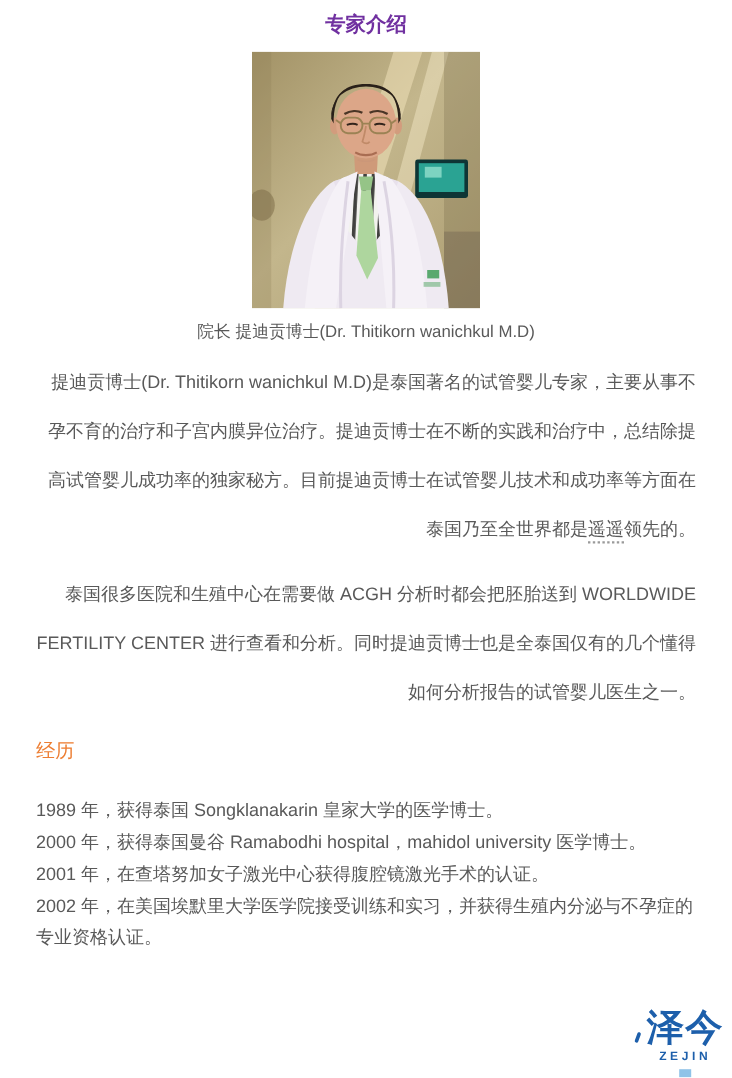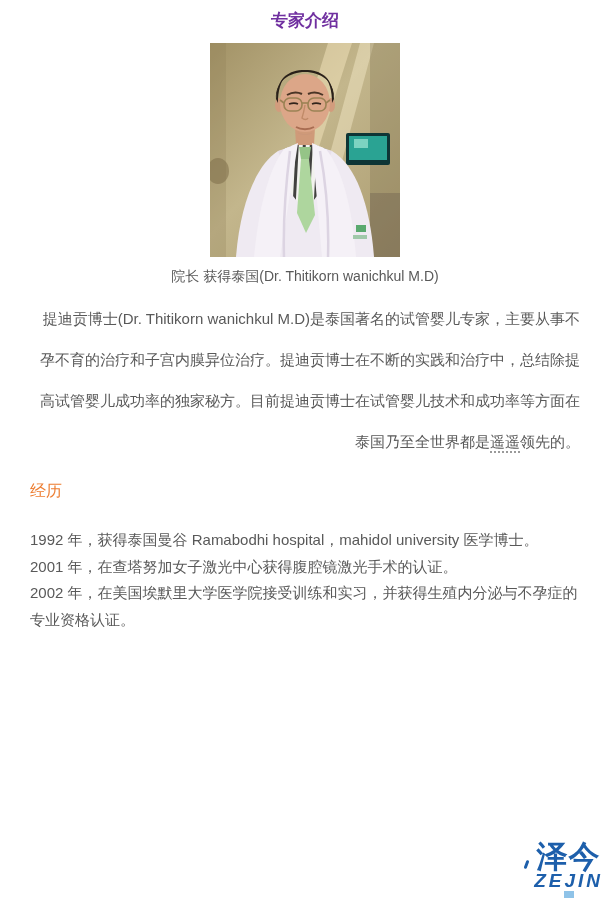--- a/index.html
+++ b/index.html
@@ -78,26 +78,25 @@
     position: absolute;
     left: -9px;
     bottom: 4px;
     width: 3px;
     height: 9px;
     background: #1d5fab;
     border-radius: 2px;
     transform: rotate(20deg);
   }
   .wm-en {
-    font-size: 19px;
+    font-size: 10px;
     line-height: 14px;
     font-weight: bold;
     letter-spacing: 3px;
     margin-top: 1px;
-    font-style: italic;
   }
   .wm-sq {
     width: 10px;
     height: 7px;
     background: #8fc3e8;
     margin: 3px auto 0;
   }
 </style>
 </head>
 <body>
@@ -157,31 +156,33 @@
         <path d="M116 60 L120 57"></path>
       </g>
       <path d="M79 61 C82 60 86 60 88 61" stroke="#33241c" stroke-width="1.6" fill="none"></path>
       <path d="M102 61 C104 60 108 60 111 61" stroke="#33241c" stroke-width="1.6" fill="none"></path>
       <path d="M95 62 C94 68 93 72 92 75 C94 77 97 77 98 75" stroke="#c08a68" stroke-width="1.4" fill="none"></path>
       <path d="M86 84 C91 87 99 87 104 84" stroke="#a96d52" stroke-width="1.8" fill="none"></path>
       <path d="M88 90 C92 92 98 92 102 90" stroke="#c99579" stroke-width="1" fill="none" opacity="0.7"></path>
     </svg>
   </div>
 
-  <div class="caption">院长 获得泰国(Dr. Thitikorn wanichkul M.D)</div>
+  <div class="caption">院长 提迪贡博士(Dr. Thitikorn wanichkul M.D)</div>
 
   <div class="content">
 
     <p class="para"><span>提迪贡博士(Dr. Thitikorn wanichkul M.D)是泰国著名的试管婴儿专家，主要从事不孕不育的治疗和子宫内膜异位治疗。提迪贡博士在不断的实践和治疗中，总结除提高试管婴儿成功率的独家秘方。目前提迪贡博士在试管婴儿技术和成功率等方面在泰国乃至全世界都是</span><span class="dotted-underline">遥遥</span><span>领先的。</span></p>
 
+    <p class="para">泰国很多医院和生殖中心在需要做 ACGH 分析时都会把胚胎送到 WORLDWIDE FERTILITY CENTER 进行查看和分析。同时提迪贡博士也是全泰国仅有的几个懂得如何分析报告的试管婴儿医生之一。</p>
 
     <h2 class="exp-heading">经历</h2>
 
     <ul class="timeline">
-      <li>1992 年，获得泰国曼谷 Ramabodhi hospital，mahidol university 医学博士。</li>
+      <li>1989 年，获得泰国 Songklanakarin 皇家大学的医学博士。</li>
+      <li>2000 年，获得泰国曼谷 Ramabodhi hospital，mahidol university 医学博士。</li>
       <li>2001 年，在查塔努加女子激光中心获得腹腔镜激光手术的认证。</li>
       <li>2002 年，在美国埃默里大学医学院接受训练和实习，并获得生殖内分泌与不孕症的专业资格认证。</li>
 
     </ul>
 
   </div>
 
   <div class="watermark">
     <div class="wm-cn"><span class="wm-tick"></span><span>泽今</span></div>
     <div class="wm-en">ZEJIN</div>

